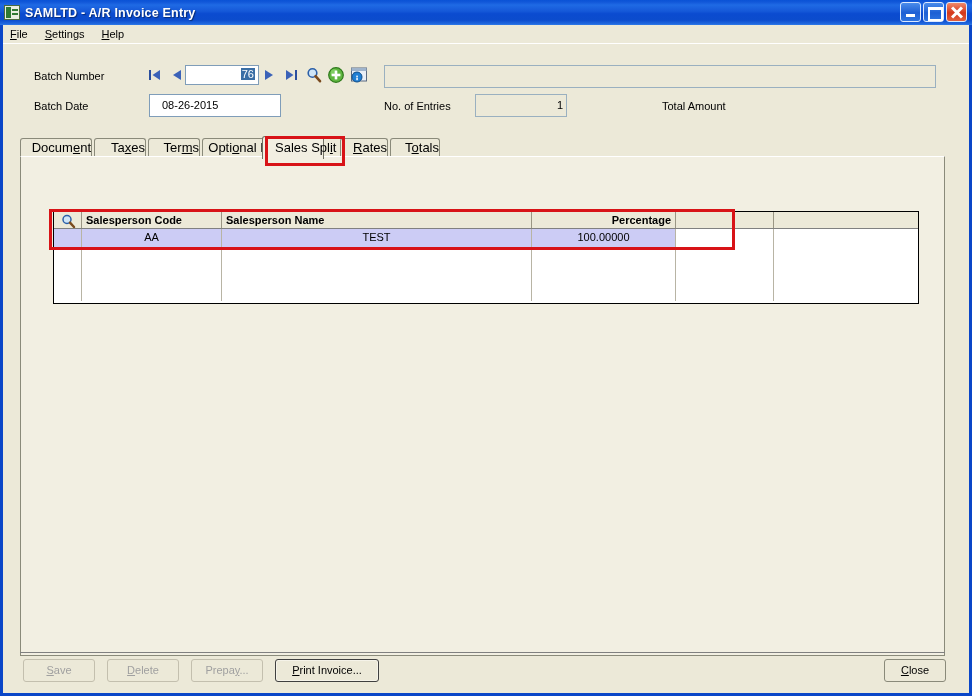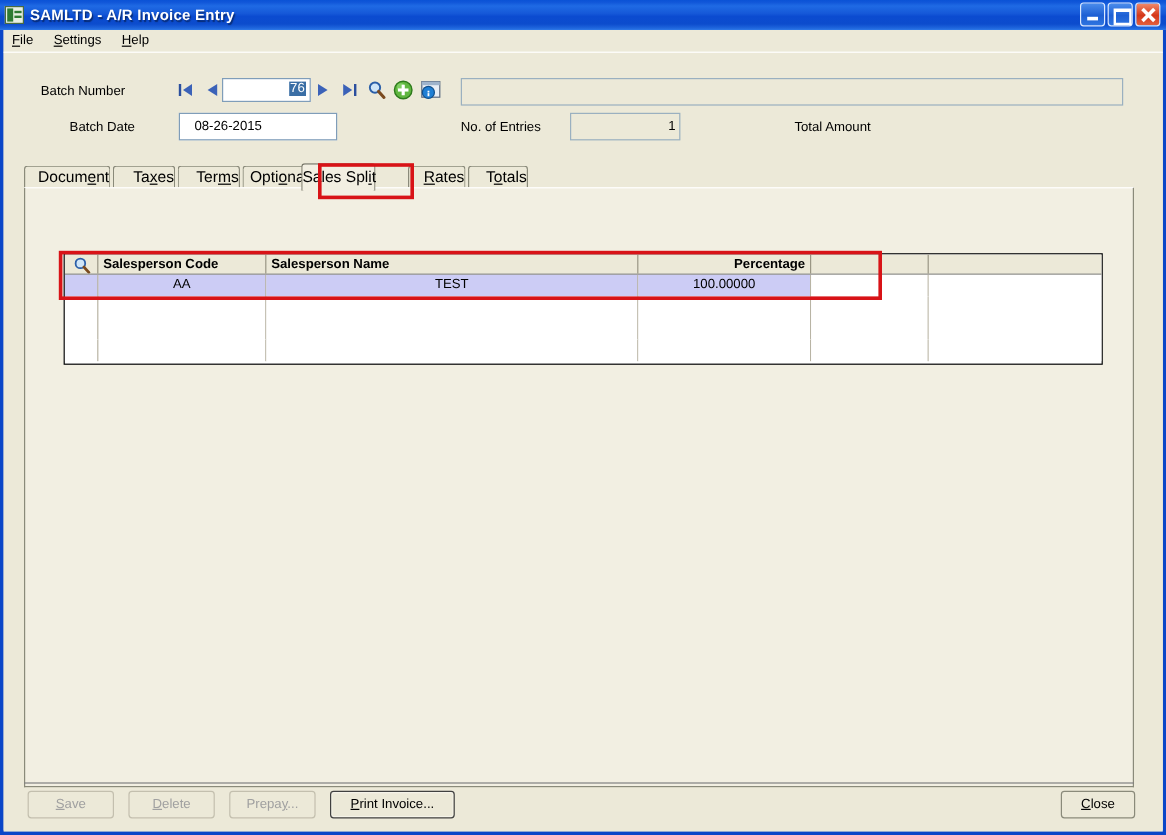--- a/index.html
+++ b/index.html
@@ -362,34 +362,34 @@
         <rect x="3" y="9" width="5" height="1" fill="#8a96a8"></rect>
         <rect x="3" y="11.5" width="5" height="1" fill="#8a96a8"></rect>
         <circle cx="7" cy="11" r="5" fill="#1f7fd4" stroke="#0f4f8c" stroke-width="1"></circle>
         <rect x="6.3" y="9.6" width="1.5" height="1.5" fill="#ffffff"></rect>
         <rect x="6.3" y="11.6" width="1.5" height="2.6" fill="#ffffff"></rect>
       </svg>
     </div>
 
     <div class="fld ro" style="left:381px; top:21px; width:552px; height:23px;"></div>
 
-    <div class="lbl" style="left:31px; top:56px;margin-left:24px;">Batch Date</div>
+    <div class="lbl" style="left:31px; top:56px;">Batch Date</div>
     <div class="fld" style="left:146px; top:50px; width:132px; height:23px; line-height:21px;padding-left:12px;">08-26-2015</div>
 
     <div class="lbl" style="left:381px; top:56px;">No. of Entries</div>
     <div class="fld ro right" style="left:472px; top:50px; width:92px; height:23px; line-height:21px;">1</div>
 
     <div class="lbl" style="left:659px; top:56px;">Total Amount</div>
 
     <div id="tabstrip">
       <div class="tab" style="left:0px; width:72px;">Docum<span class="u">e</span>nt</div>
       <div class="tab" style="left:74px; width:52px;">Ta<span class="u">x</span>es</div>
       <div class="tab" style="left:128px; width:52px;">Ter<span class="u">m</span>s</div>
       <div class="tab" style="left:182px; width:94px;">Opti<span class="u">o</span>nal Fields</div>
-      <div class="tab active" style="left:231px; width:62px;">Sales Spl<span class="u">i</span>t</div>
+      <div class="tab active" style="left:242px; width:62px;padding-left:12px;">Sales Spl<span class="u">i</span>t</div>
       <div class="tab" style="left:320px; width:48px;"><span class="u">R</span>ates</div>
       <div class="tab" style="left:370px; width:50px;">T<span class="u">o</span>tals</div>
     </div>
 
     <div id="tabpage">
 
       <div id="grid">
 
         <div class="grid-row grid-head">
           <div class="gcell c0">

